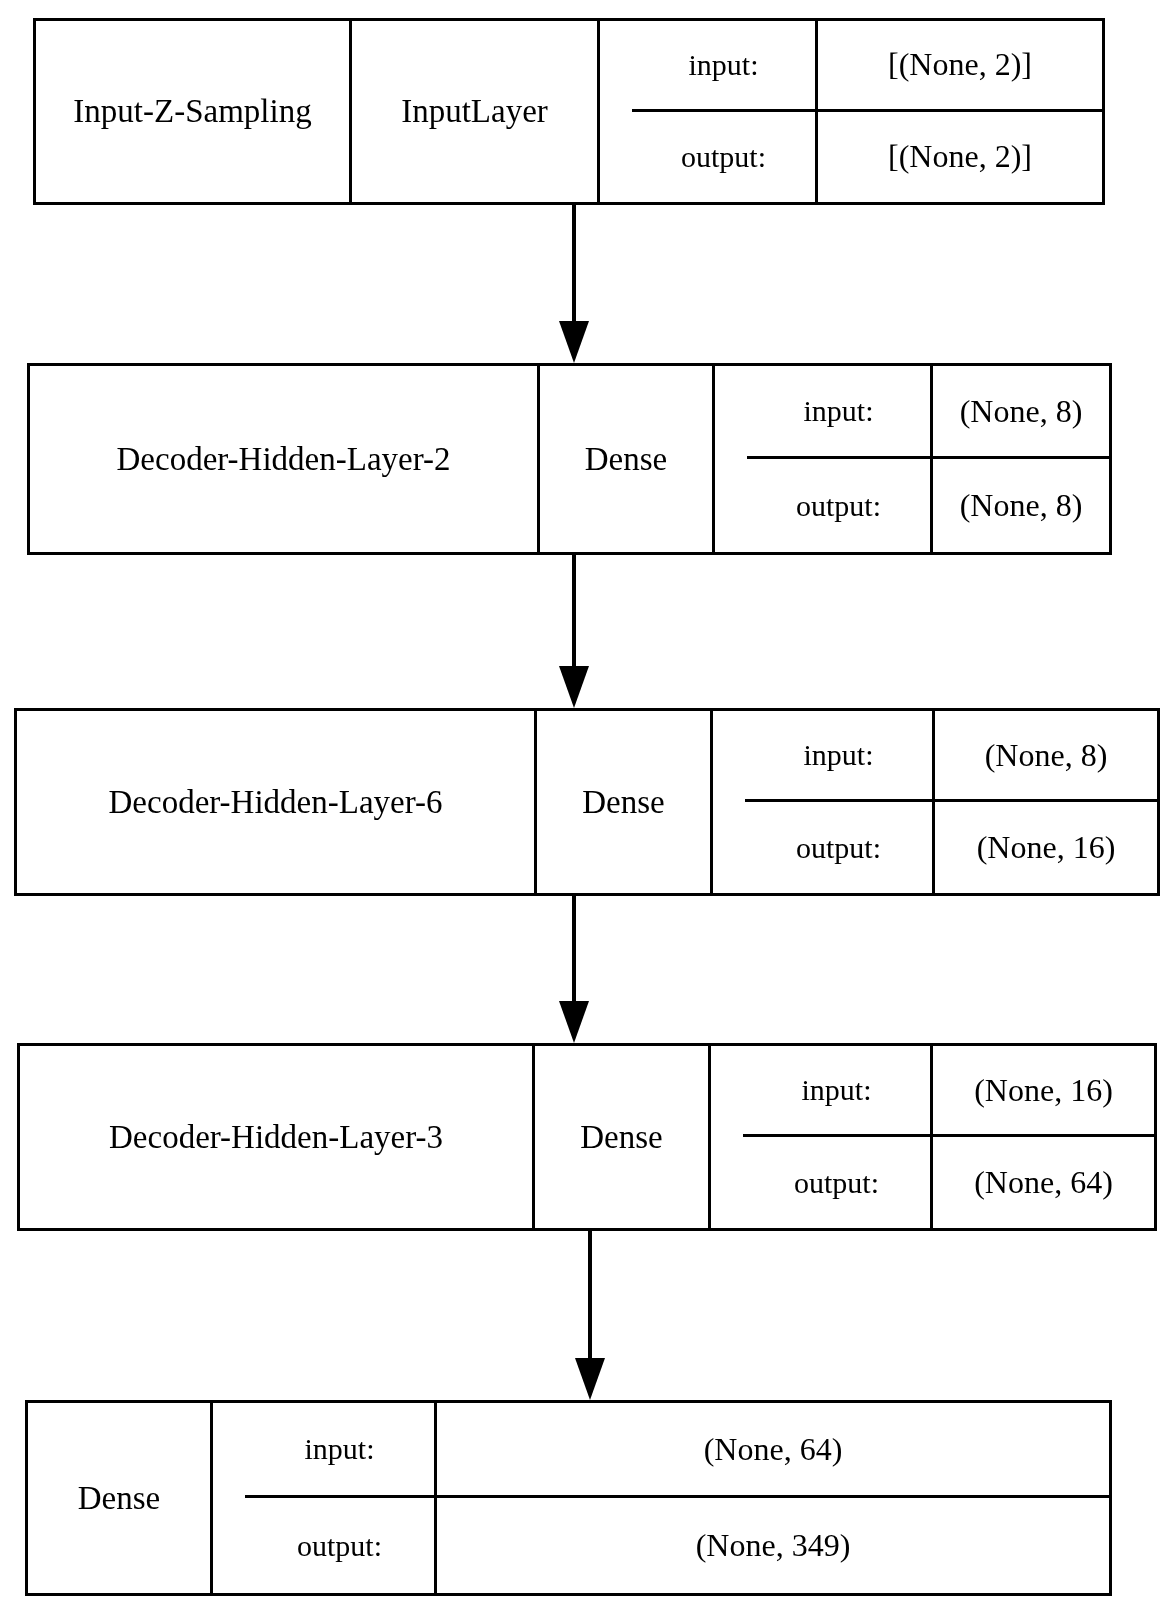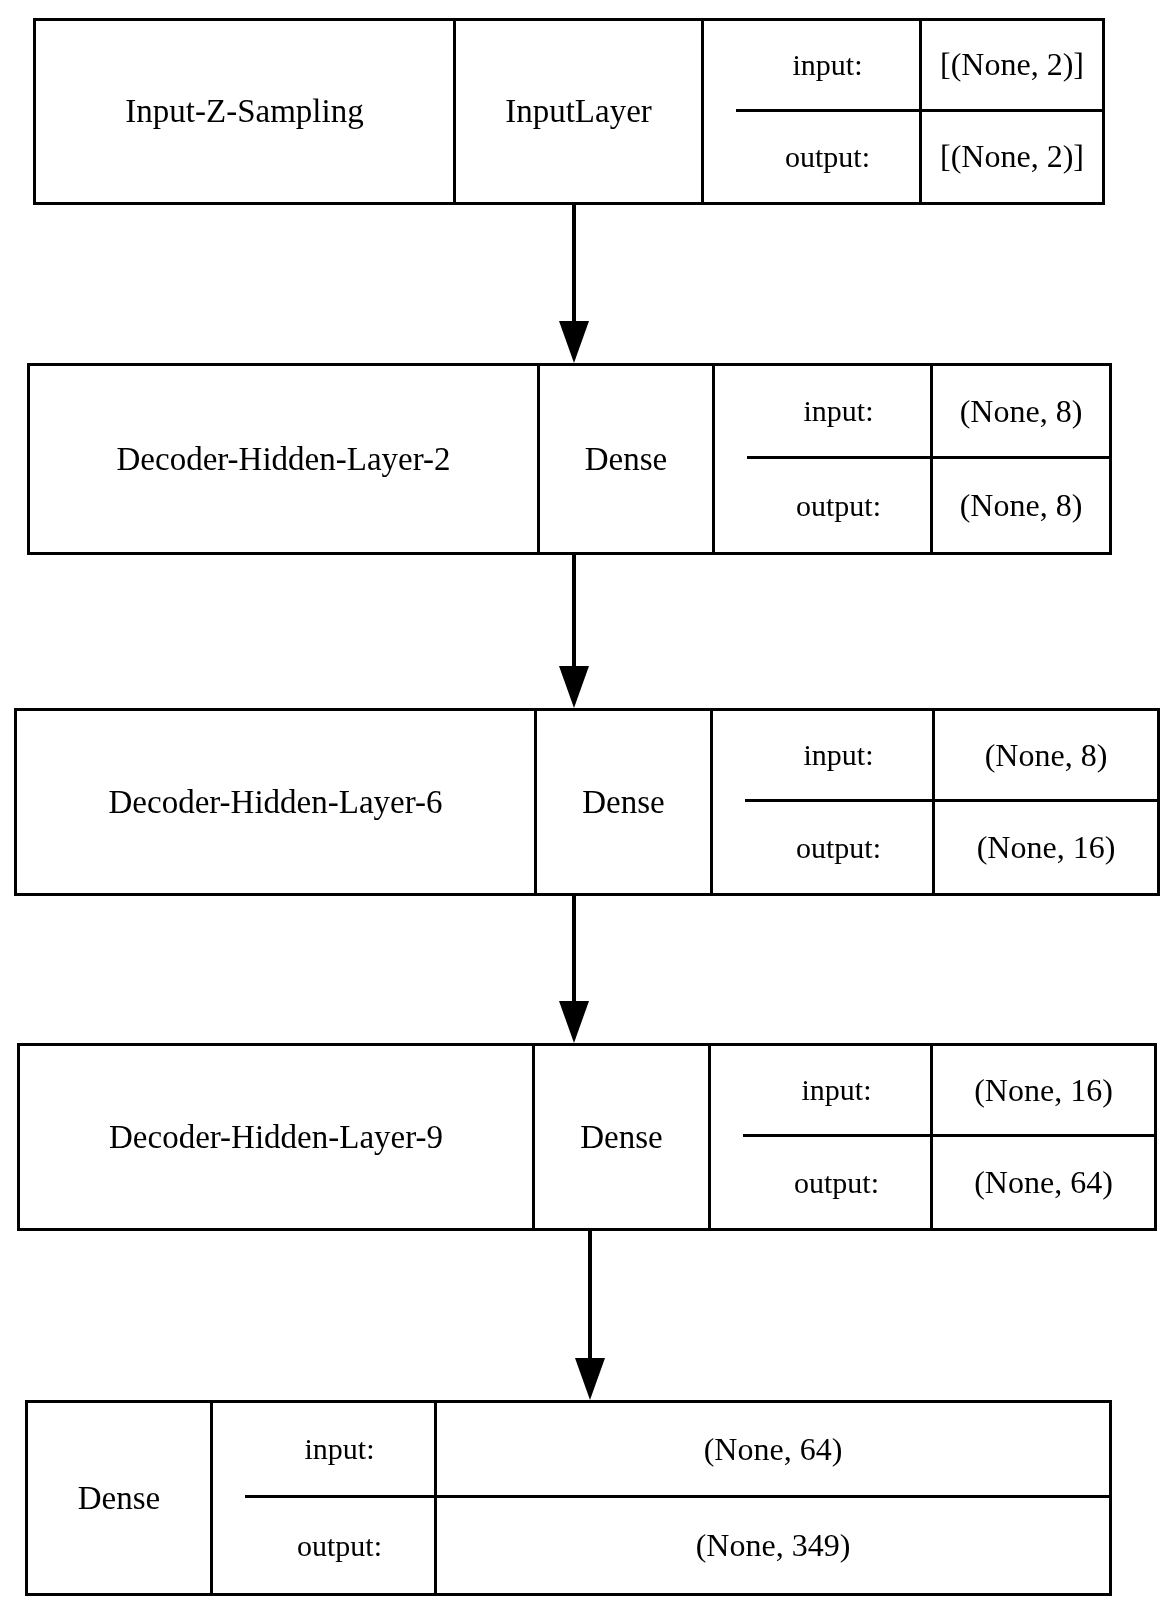--- a/index.html
+++ b/index.html
@@ -111,21 +111,21 @@
     border-right: 15px solid transparent;
     border-top: 42px solid #000000;
   }
 </style>
 </head>
 <body>
 
 <div id="canvas">
 
   <div class="node" style="left:33px; top:18px; width:1072px; height:187px;">
-    <div class="cell-name" style="width:420px; font-size:33px;">Input-Z-Sampling</div>
+    <div class="cell-name" style="width:316px; font-size:33px;">Input-Z-Sampling</div>
     <div class="cell-type" style="width:248px; font-size:33px;">InputLayer</div>
     <div class="cell-io">
       <div class="io-row top">
         <div class="io-label" style="width:186px; font-size:30px;">input:</div>
         <div class="io-value" style="font-size:32px;">[(None, 2)]</div>
       </div>
       <div class="io-row">
         <div class="io-label" style="width:186px; font-size:30px;">output:</div>
         <div class="io-value" style="font-size:32px;">[(None, 2)]</div>
       </div>
@@ -171,21 +171,21 @@
       </div>
     </div>
   </div>
 
   <div class="edge" style="left:572px; top:896px; width:4px; height:147px;">
     <div class="edge-line" style="height:107px;"></div>
     <div class="edge-head" style="top:105px;"></div>
   </div>
 
   <div class="node" style="left:17px; top:1043px; width:1140px; height:188px;">
-    <div class="cell-name" style="width:515px; font-size:33px;">Decoder-Hidden-Layer-9</div>
+    <div class="cell-name" style="width:515px; font-size:33px;">Decoder-Hidden-Layer-3</div>
     <div class="cell-type" style="width:176px; font-size:33px;">Dense</div>
     <div class="cell-io">
       <div class="io-row top">
         <div class="io-label" style="width:190px; font-size:30px;">input:</div>
         <div class="io-value" style="font-size:32px;">(None, 16)</div>
       </div>
       <div class="io-row">
         <div class="io-label" style="width:190px; font-size:30px;">output:</div>
         <div class="io-value" style="font-size:32px;">(None, 64)</div>
       </div>

